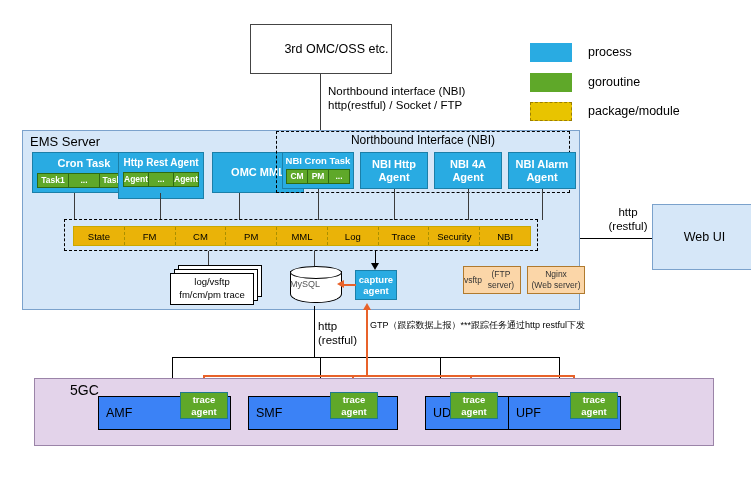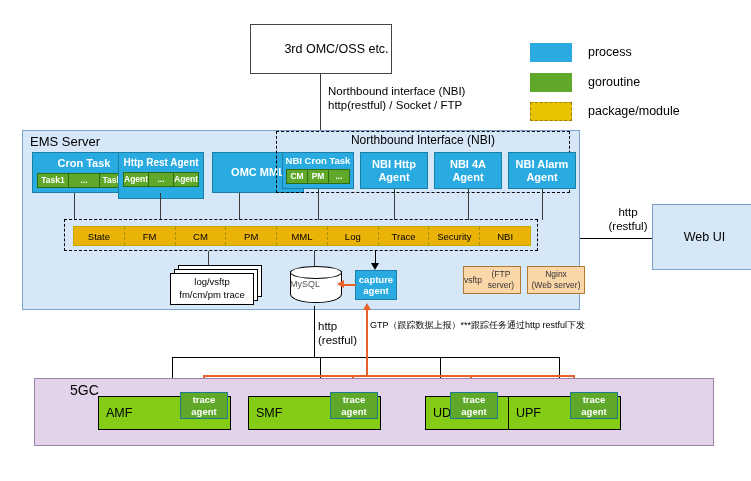--- a/index.html
+++ b/index.html
@@ -52,21 +52,21 @@
 
   .orangebox{background:#fbd6a8;border:1px solid #b07a2e;font-size:8.5px;
              line-height:1.25;text-align:center;color:#333;}
   .capture{background:#29abe2;border:1px solid #1b7fa8;color:#fff;
            font-size:9.5px;font-weight:bold;line-height:1.2;text-align:center;}
   .webui{background:#d6e7f8;border:1px solid #7ba2cc;font-size:12.5px;}
 
   
   .gc{background:#e3d3ea;border:1px solid #9b84a8;}
   .gc-title{font-size:14px;}
-  .nf{background:#84cc16;border:1px solid #000;}
+  .nf{background:#3b82f6;border:1px solid #000;}
   .nf-lbl{position:absolute;left:7px;top:50%;transform:translateY(-50%);
           font-size:12.5px;}
   .trace{background:#5fa829;border:1px solid #1f7a8c;color:#fff;
          font-size:9.5px;font-weight:bold;line-height:1.2;text-align:center;}
 
   
   .ln{position:absolute;background:#3b3b3b;}
   .ln-blk{position:absolute;background:#000;}
   .ln-or{position:absolute;background:#e8622a;}
   .lbl{position:absolute;font-size:11.5px;line-height:1.25;}
@@ -231,21 +231,21 @@
 <div class="abs gc-title" style="left:42px;top:382px;margin-left:28px;">5GC</div>
 
 <div class="abs nf" style="left:98px;top:396px;width:133px;height:34px;">
   <span class="nf-lbl">AMF</span>
 </div>
 <div class="abs trace ctr" style="left:180px;top:392px;width:48px;height:27px;flex-direction:column;">
   <span>trace</span>
   <span>agent</span>
 </div>
 
-<div class="abs nf" style="left:248px;top:396px;width:133px;height:34px;">
+<div class="abs nf" style="left:248px;top:396px;width:150px;height:34px;">
   <span class="nf-lbl">SMF</span>
 </div>
 <div class="abs trace ctr" style="left:330px;top:392px;width:48px;height:27px;flex-direction:column;">
   <span>trace</span>
   <span>agent</span>
 </div>
 
 <div class="abs nf" style="left:388px;top:396px;width:113px;height:34px;margin-left:37px;">
   <span class="nf-lbl">UDM</span>
 </div>

